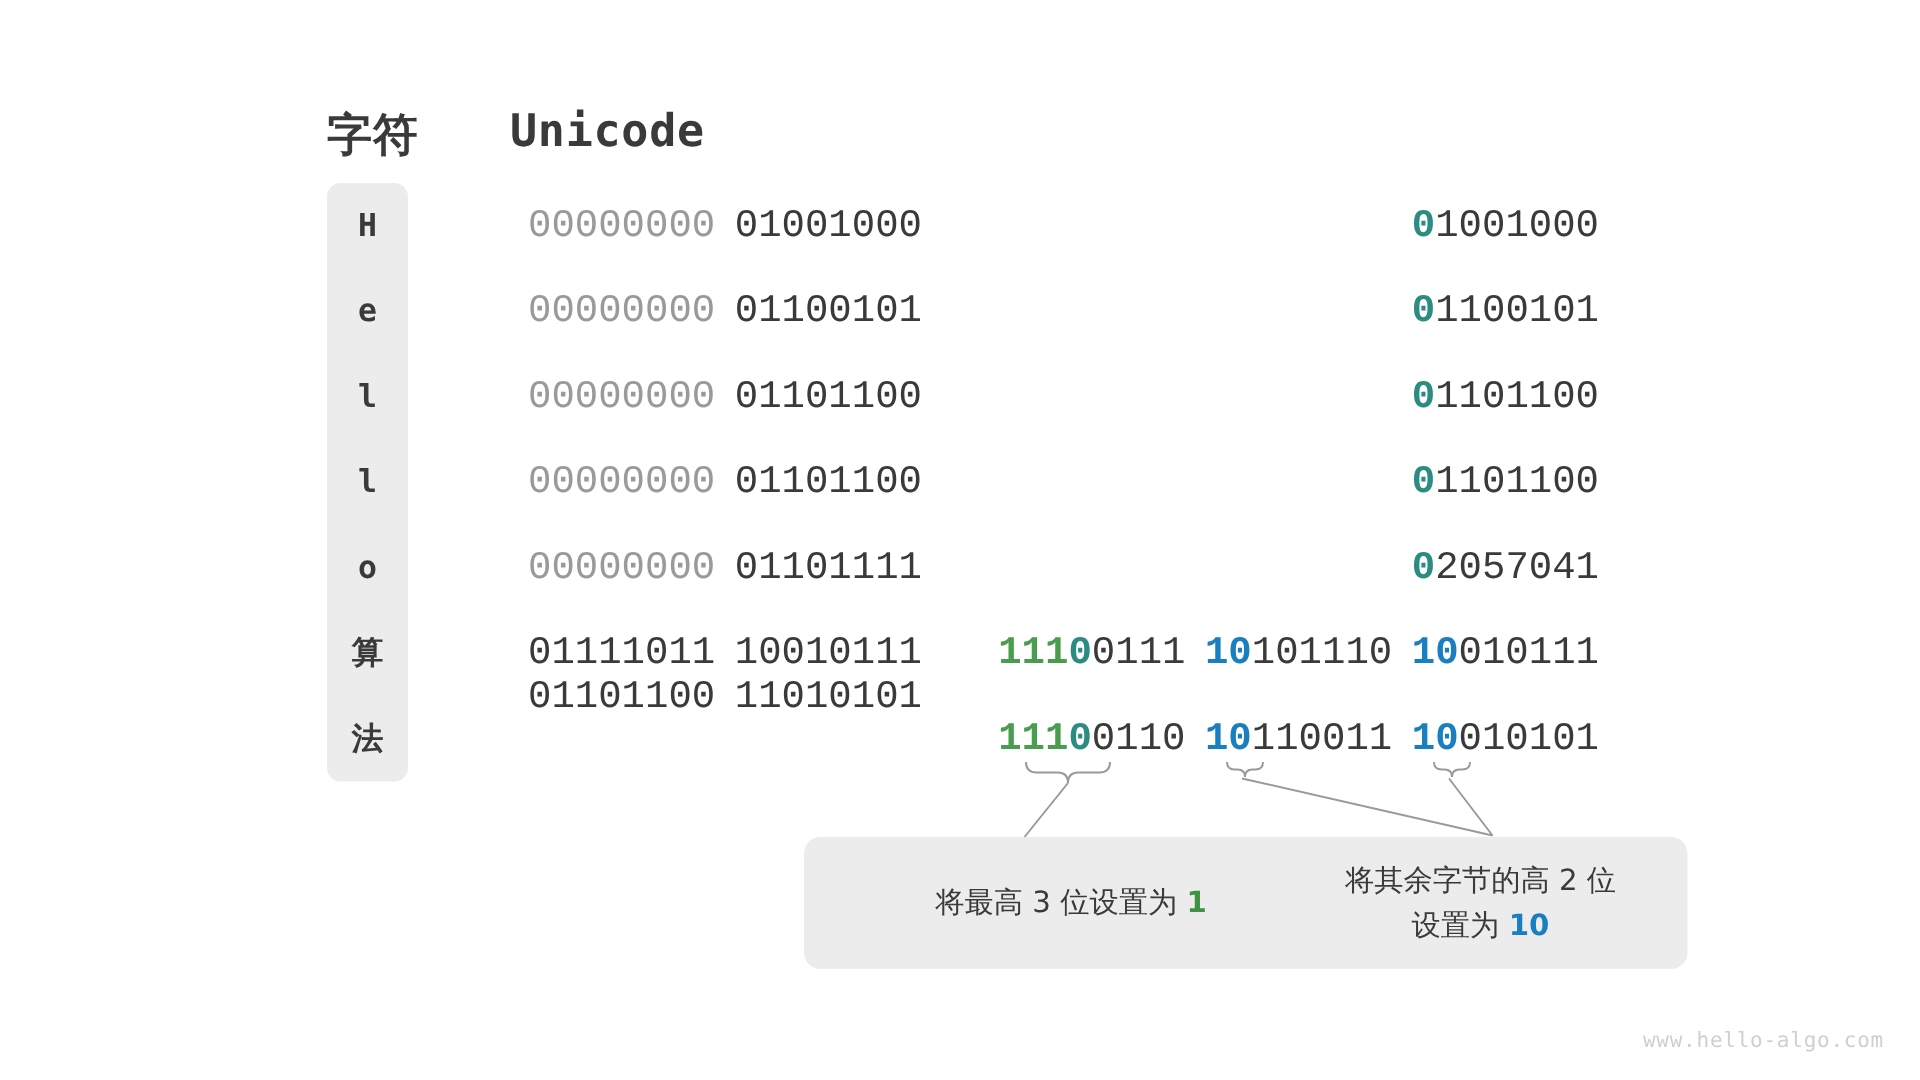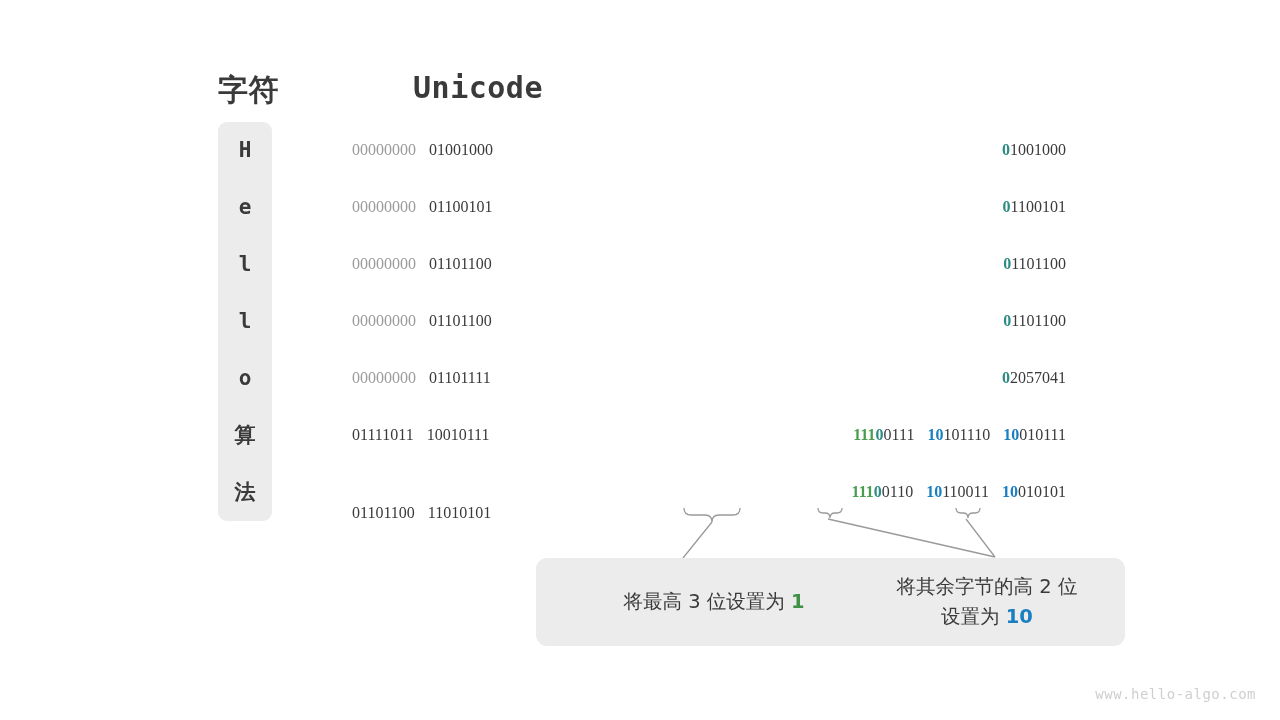--- a/index.html
+++ b/index.html
@@ -27,21 +27,21 @@
   .col-header {
     position: absolute;
     font-family: "DejaVu Sans Mono", "Liberation Mono", monospace;
     font-weight: bold;
     font-size: 30px;
     color: #3a3a3a;
     white-space: nowrap;
     letter-spacing: 0.5px;
   }
   #hdr-char   { left: 218px; top: 70px; width: 54px; text-align: center; }
-  #hdr-unicode{ left: 340px; top: 70px; width: 276px; text-align: center; }
+  #hdr-unicode{ left: 340px; top: 70px; width: 276px; }
   #hdr-utf8   { left: 760px; top: 70px; width: 230px; text-align: center; }
 
   
   #char-panel {
     position: absolute;
     left: 218px;
     top: 122px;
     width: 54px;
     height: 399px;
     background: #ececec;
@@ -58,22 +58,22 @@
     font-weight: bold;
     font-size: 21px;
     color: #3a3a3a;
   }
 
   
   .bin-row {
     position: absolute;
     height: 24px;
     line-height: 24px;
-    font-family: Liberation Serif, serif;
-    font-size: 16px;
+    font-family: Liberation Mono, monospace;
+    font-size: 26px;
     white-space: nowrap;
   }
   .uni-row {
     left: 352px;
     text-align: left;
   }
   .utf-row {
     left: 600px;
     width: 466px;
     text-align: right;
@@ -147,21 +147,21 @@
       <div class="char-cell" style="top: 480px;">法</div>
     </div>
 
   <div id="unicode-rows">
       <div class="bin-row uni-row" style="top: 138px;"><span class="byte dim">00000000</span><span class="sp-wide"></span><span class="byte dark">01001000</span></div>
       <div class="bin-row uni-row" style="top: 195px;"><span class="byte dim">00000000</span><span class="sp-wide"></span><span class="byte dark">01100101</span></div>
       <div class="bin-row uni-row" style="top: 252px;"><span class="byte dim">00000000</span><span class="sp-wide"></span><span class="byte dark">01101100</span></div>
       <div class="bin-row uni-row" style="top: 309px;"><span class="byte dim">00000000</span><span class="sp-wide"></span><span class="byte dark">01101100</span></div>
       <div class="bin-row uni-row" style="top: 366px;"><span class="byte dim">00000000</span><span class="sp-wide"></span><span class="byte dark">01101111</span></div>
       <div class="bin-row uni-row" style="top: 423px;"><span class="byte dark">01111011</span><span class="sp-wide"></span><span class="byte dark">10010111</span></div>
-      <div class="bin-row uni-row" style="top: 501px;"><span class="byte dark">01101100</span><span class="sp-wide"></span><span class="byte dark">11010101</span></div>
+      <div class="bin-row uni-row" style="top: 452px;"><span class="byte dark">01101100</span><span class="sp-wide"></span><span class="byte dark">11010101</span></div>
     </div>
   <div id="utf8-rows">
       <div class="bin-row utf-row" style="top: 138px;"><span class="byte"><span class="mark-teal">0</span><span class="dark">1001000</span></span></div>
       <div class="bin-row utf-row" style="top: 195px;"><span class="byte"><span class="mark-teal">0</span><span class="dark">1100101</span></span></div>
       <div class="bin-row utf-row" style="top: 252px;"><span class="byte"><span class="mark-teal">0</span><span class="dark">1101100</span></span></div>
       <div class="bin-row utf-row" style="top: 309px;"><span class="byte"><span class="mark-teal">0</span><span class="dark">1101100</span></span></div>
       <div class="bin-row utf-row" style="top: 366px;"><span class="byte"><span class="mark-teal">0</span><span class="dark">2057041</span></span></div>
       <div class="bin-row utf-row" style="top: 423px;"><span class="byte"><span class="mark-green">111</span><span class="mark-teal">0</span><span class="dark">0111</span></span><span class="sp-wide"></span><span class="byte"><span class="mark-blue">10</span><span class="dark">101110</span></span><span class="sp-wide"></span><span class="byte"><span class="mark-blue">10</span><span class="dark">010111</span></span></div>
       <div class="bin-row utf-row" style="top: 480px;"><span class="byte"><span class="mark-green">111</span><span class="mark-teal">0</span><span class="dark">0110</span></span><span class="sp-wide"></span><span class="byte"><span class="mark-blue">10</span><span class="dark">110011</span></span><span class="sp-wide"></span><span class="byte"><span class="mark-blue">10</span><span class="dark">010101</span></span></div>
     </div>

